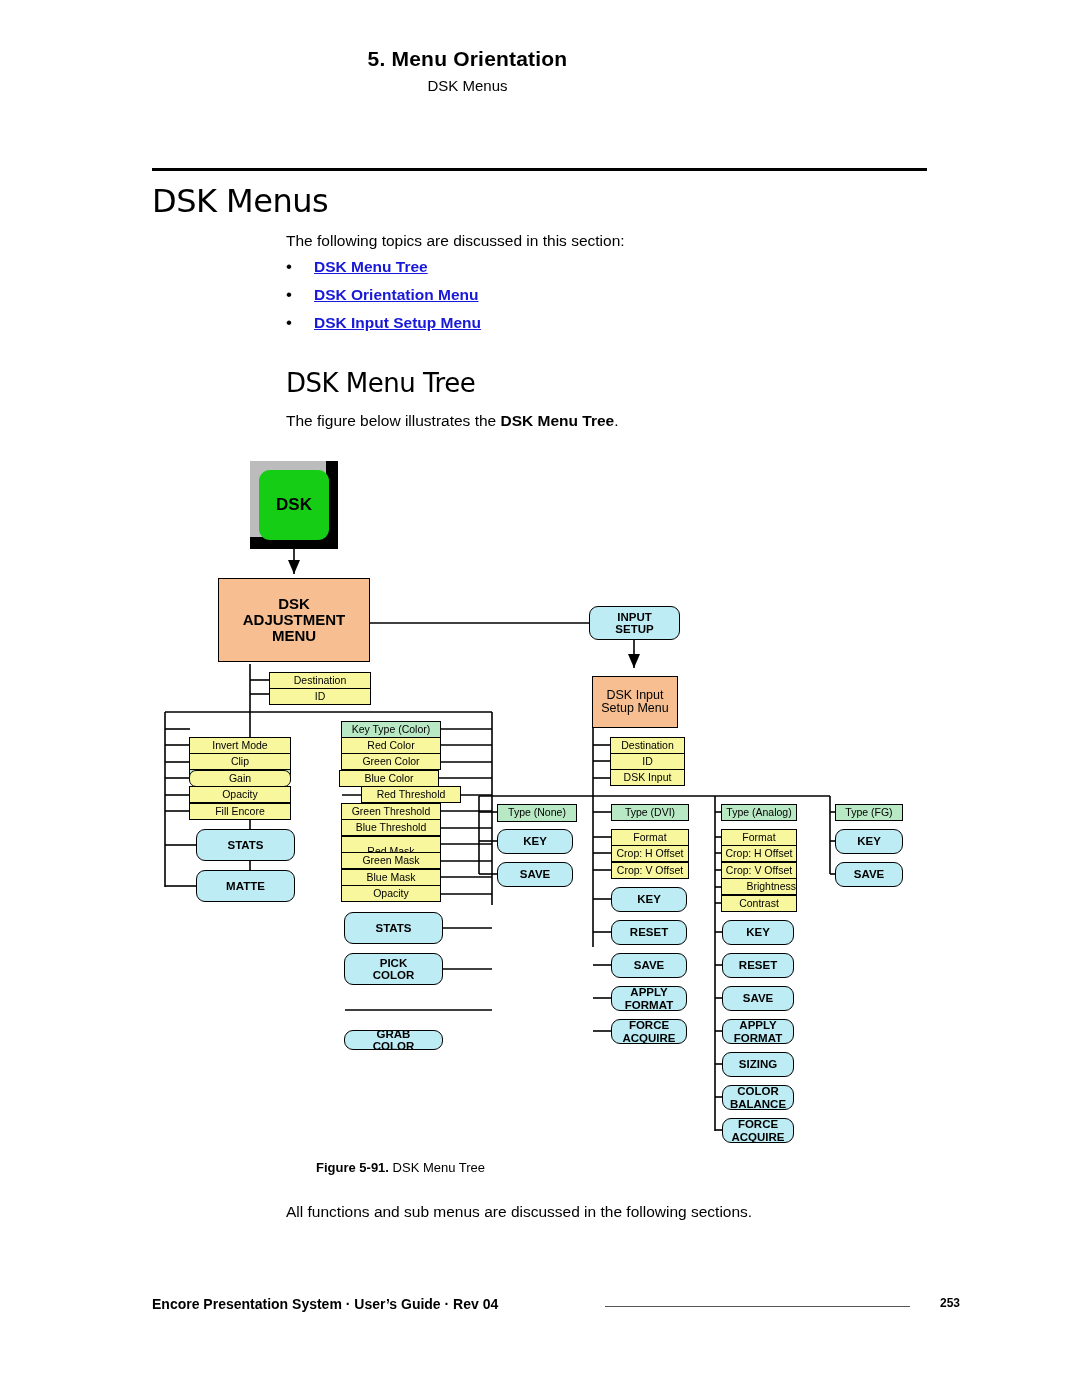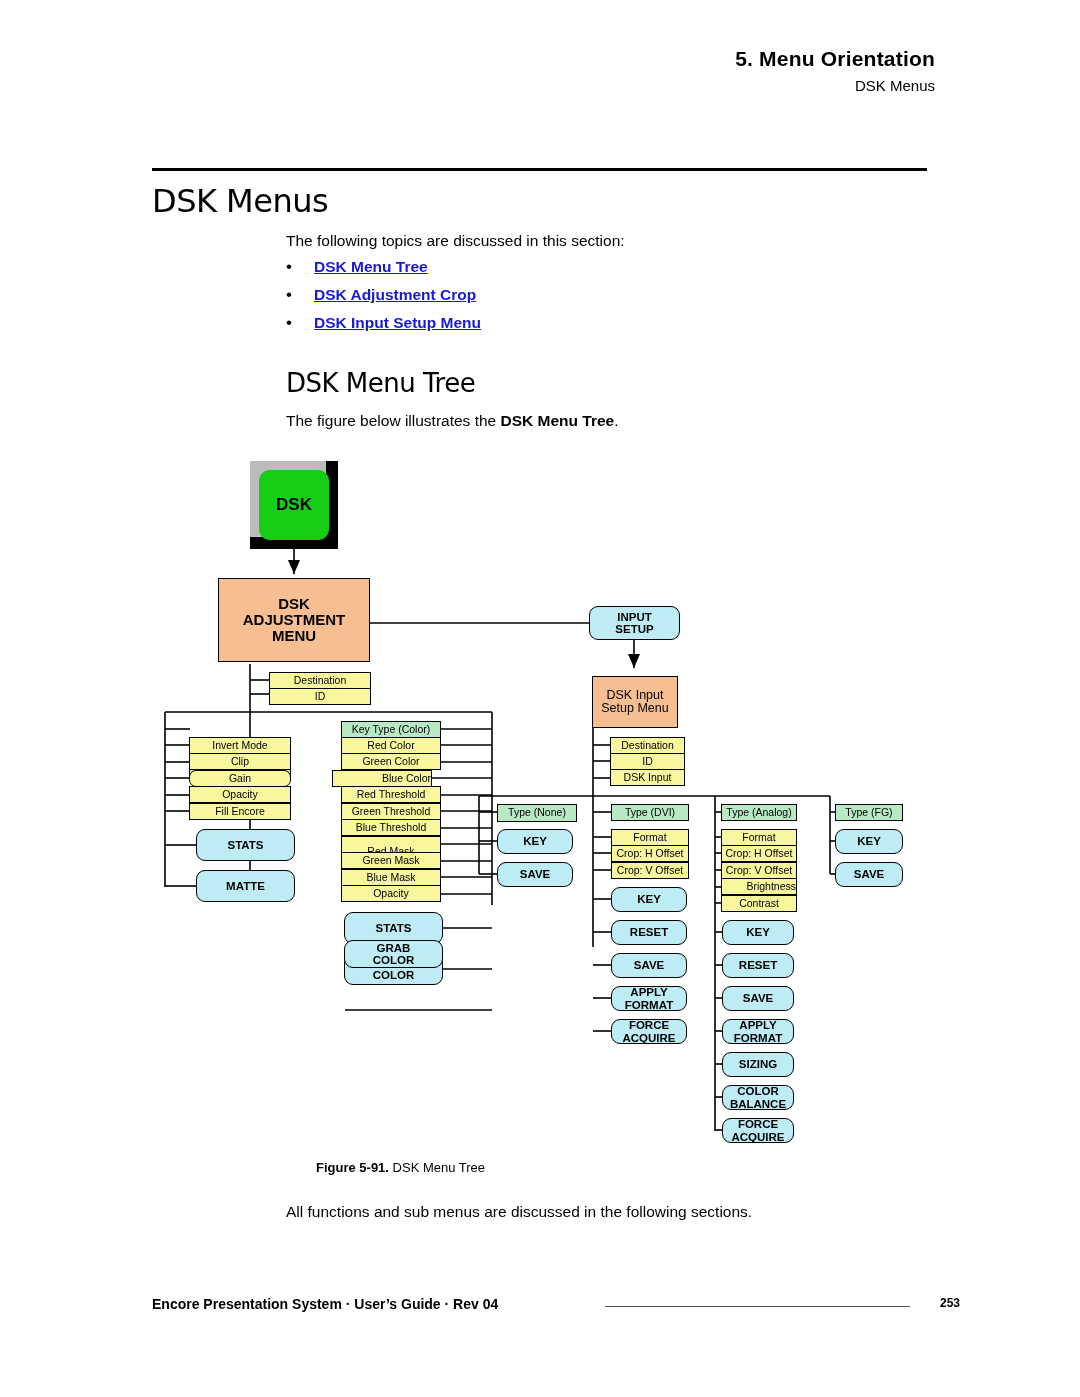--- a/index.html
+++ b/index.html
@@ -14,21 +14,21 @@
     font-family: "Liberation Sans", sans-serif;
     color: #000000;
     overflow: hidden;
   }
 
   
   #page-header {
     position: absolute;
     left: 0; top: 46px;
     width: 1080px;
-    text-align: right;
+    text-align: center;
     padding-right: 145px;
     box-sizing: border-box;
   }
   #chapter-title {
     font-size: 21px;
     font-weight: bold;
     letter-spacing: .2px;
     line-height: 26px;
   }
   #header-subtitle {
@@ -234,21 +234,21 @@
 <div id="section-title">DSK Menus</div>
 <div id="intro-text">The following topics are discussed in this section:</div>
 
 <div id="topic-list">
   <div class="topic-row">
     <span class="bullet-dot">•</span>
     <a class="topic-link" href="#">DSK Menu Tree</a>
   </div>
   <div class="topic-row">
     <span class="bullet-dot">•</span>
-    <a class="topic-link" href="#">DSK Adjustment Crop</a>
+    <a class="topic-link" href="#">DSK Orientation Menu</a>
   </div>
   <div class="topic-row">
     <span class="bullet-dot">•</span>
     <a class="topic-link" href="#">DSK Input Setup Menu</a>
   </div>
 </div>
 
 <div id="subsection-title">DSK Menu Tree</div>
 <div id="figure-intro">
   <span>The figure below illustrates the </span><b>DSK Menu Tree</b><span>.</span>
@@ -413,24 +413,24 @@
 
   <div class="node n-green" style="left:341px; top:721px; width:100px; height:17px;">
     <span class="row-label">Key Type (Color)</span>
   </div>
   <div class="node n-yellow" style="left:341px; top:737px; width:100px; height:17px;">
     <span class="row-label">Red Color</span>
   </div>
   <div class="node n-yellow" style="left:341px; top:753px; width:100px; height:17px;">
     <span class="row-label">Green Color</span>
   </div>
-  <div class="node n-yellow" style="left:332px; top:770px; width:100px; height:17px;justify-content:flex-end;">
+  <div class="node n-yellow" style="left:339px; top:770px; width:100px; height:17px;">
     <span class="row-label">Blue Color</span>
   </div>
-  <div class="node n-yellow" style="left:341px; top:786px; width:100px; height:17px;">
+  <div class="node n-yellow" style="left:361px; top:786px; width:100px; height:17px;">
     <span class="row-label">Red Threshold</span>
   </div>
   <div class="node n-yellow" style="left:341px; top:803px; width:100px; height:17px;">
     <span class="row-label">Green Threshold</span>
   </div>
   <div class="node n-yellow" style="left:341px; top:819px; width:100px; height:17px;">
     <span class="row-label">Blue Threshold</span>
   </div>
   <div class="node n-yellow" style="left:341px; top:836px; width:100px; height:31px;text-align:right;">
     <span class="row-label">Red Mask</span>
@@ -444,21 +444,21 @@
   <div class="node n-yellow" style="left:341px; top:885px; width:100px; height:17px;">
     <span class="row-label">Opacity</span>
   </div>
   <div class="node n-cyan" style="left:344px; top:912px; width:99px; height:32px;">
     <span class="btn-label">STATS</span>
   </div>
   <div class="node n-cyan" style="left:344px; top:953px; width:99px; height:32px; flex-direction:column;">
     <div class="btn-label">PICK</div>
     <div class="btn-label">COLOR</div>
   </div>
-  <div class="node n-cyan" style="left:344px; top:940px; width:99px; height:28px; flex-direction:column;">
+  <div class="node n-cyan" style="left:344px; top:1030px; width:99px; height:20px; flex-direction:column;">
     <div class="btn-label">GRAB</div>
     <div class="btn-label">COLOR</div>
   </div>
 
   <div class="node n-green" style="left:497px; top:804px; width:80px; height:18px;">
     <span class="row-label">Type (None)</span>
   </div>
   <div class="node n-cyan" style="left:497px; top:829px; width:76px; height:25px;">
     <span class="btn-label">KEY</span>
   </div>

